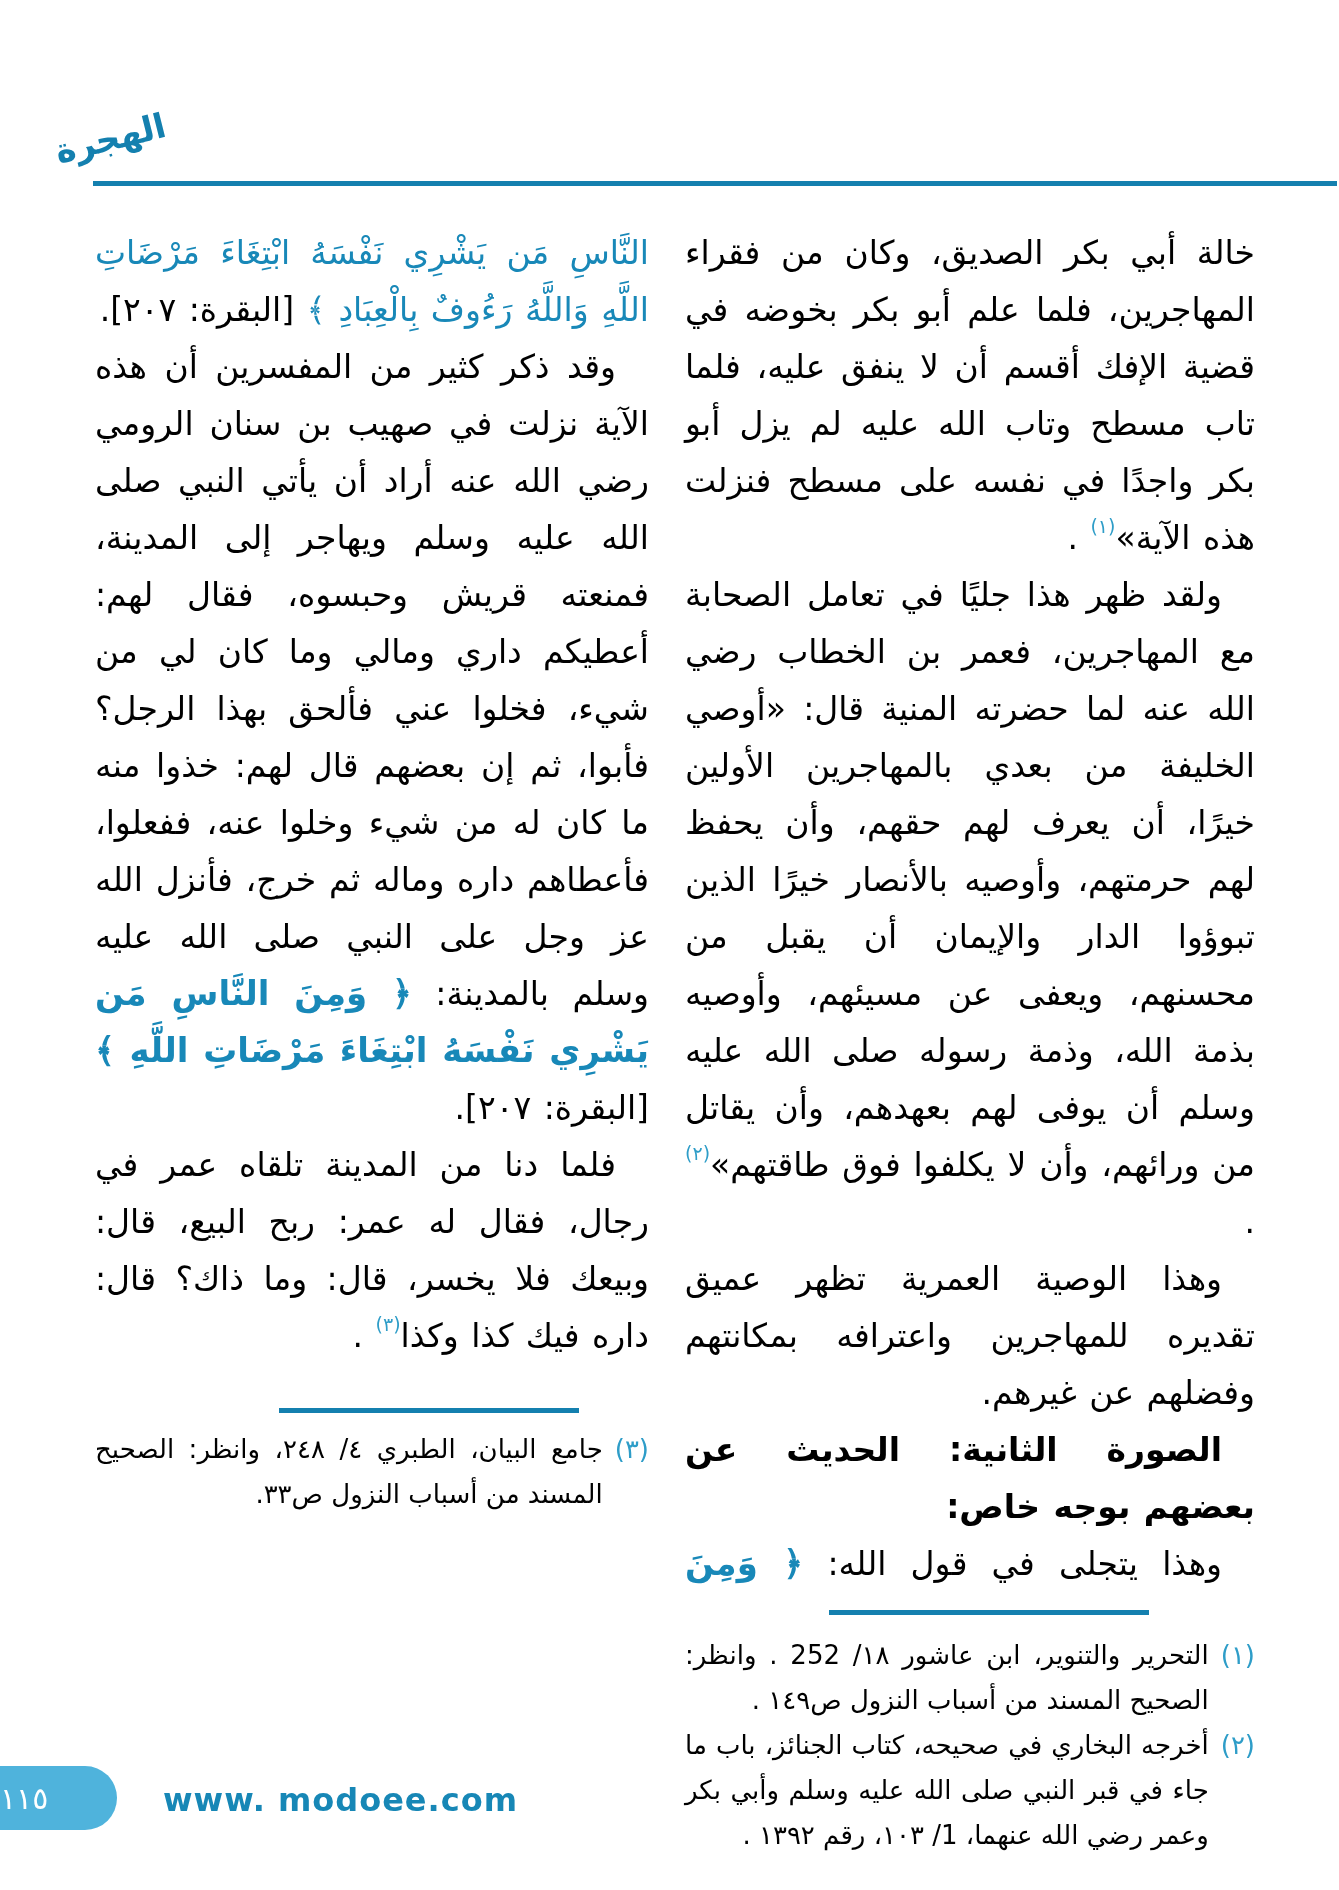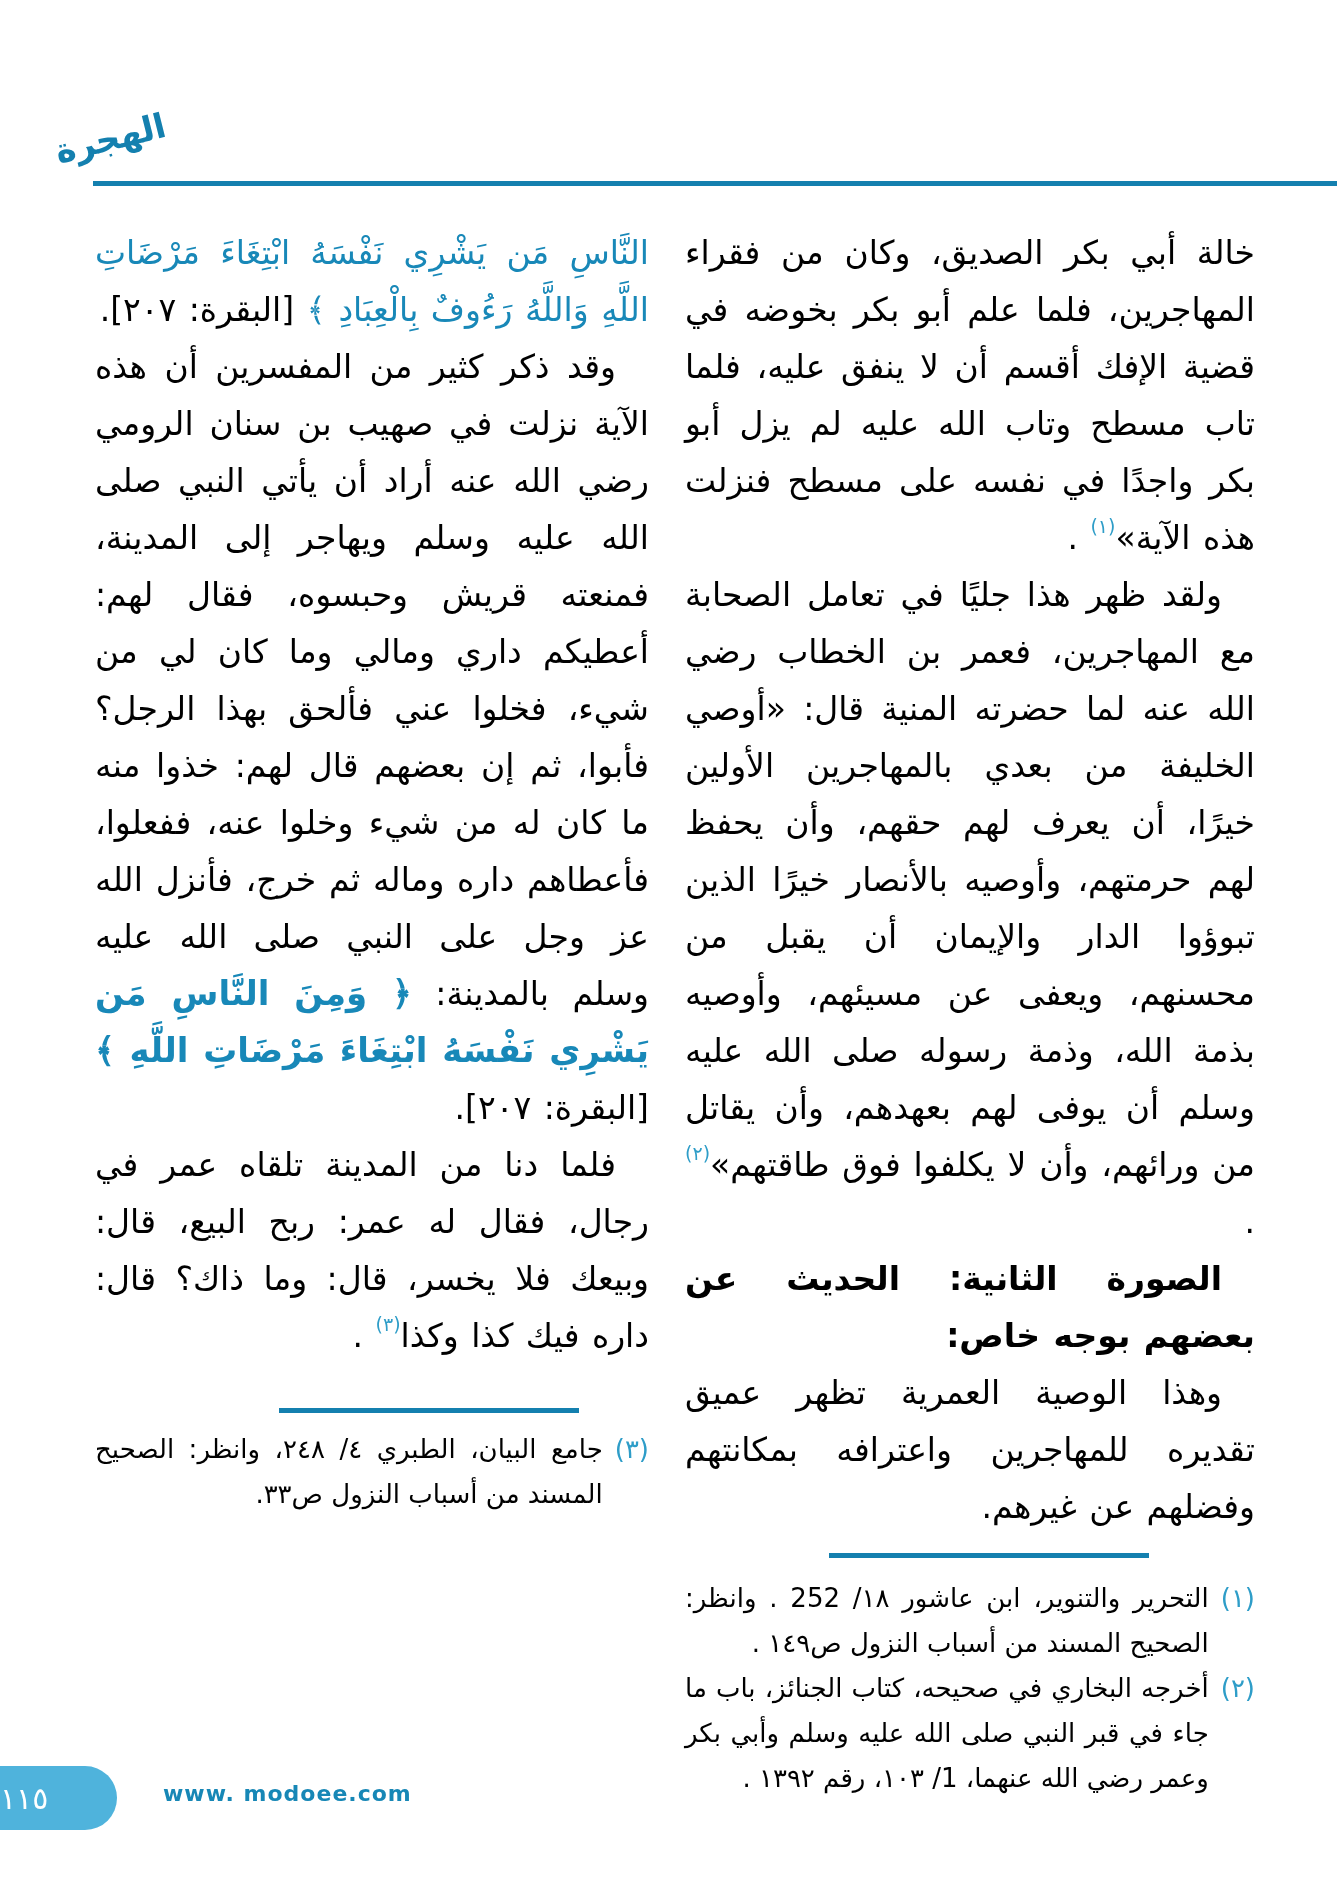--- a/index.html
+++ b/index.html
@@ -61,43 +61,44 @@
   .fn-text{flex:1;}
   
   .page-tab{
     position:absolute; left:0; top:1766px; width:117px; height:64px;
     background:var(--tab); border-radius:0 34px 34px 0;
     display:flex; align-items:center; justify-content:flex-end;
     color:#ffffff; font-size:30px;
   }
   .site-url{
     position:absolute; left:163px; top:1781px;
-    color:var(--url); font-size:22px; font-weight:bold;
+    color:var(--url); font-size:32px; font-weight:bold;
     direction:ltr; letter-spacing:1px;
   }
 </style>
 </head>
 <body>
 
 <div class="page">
 
   <div class="ornament">الهجرة</div>
   <div class="top-rule"></div>
 
   <div class="columns">
 
     <div class="col col-right">
       <p class="body"><span>خالة أبي بكر الصديق، وكان من فقراء المهاجرين، فلما علم أبو بكر بخوضه في قضية الإفك أقسم أن لا ينفق عليه، فلما تاب مسطح وتاب الله عليه لم يزل أبو بكر واجدًا في نفسه على مسطح فنزلت هذه الآية»</span><sup class="fn-mark">(١)</sup><span> .</span></p>
 
       <p class="body indent"><span>ولقد ظهر هذا جليًا في تعامل الصحابة مع المهاجرين، فعمر بن الخطاب رضي الله عنه لما حضرته المنية قال: «أوصي الخليفة من بعدي بالمهاجرين الأولين خيرًا، أن يعرف لهم حقهم، وأن يحفظ لهم حرمتهم، وأوصيه بالأنصار خيرًا الذين تبوؤوا الدار والإيمان أن يقبل من محسنهم، ويعفى عن مسيئهم، وأوصيه بذمة الله، وذمة رسوله صلى الله عليه وسلم أن يوفى لهم بعهدهم، وأن يقاتل من ورائهم، وأن لا يكلفوا فوق طاقتهم»</span><sup class="fn-mark">(٢)</sup><span> .</span></p>
 
+      <p class="body indent">وهذا الوصية العمرية تظهر عميق تقديره للمهاجرين واعترافه بمكانتهم وفضلهم عن غيرهم.</p>
+
       <p class="body indent bold">الصورة الثانية: الحديث عن بعضهم بوجه خاص:</p>
 
-      <p class="body indent">وهذا الوصية العمرية تظهر عميق تقديره للمهاجرين واعترافه بمكانتهم وفضلهم عن غيرهم.</p>
-
+      <p class="body indent justify-last"><span>وهذا يتجلى في قول الله: </span><span class="verse verse-inline">﴿ وَمِنَ</span></p>
 
       <div class="fn-sep"></div>
 
       <div class="footnote">
         <span class="fn-num">(١)</span>
         <span class="fn-text">التحرير والتنوير، ابن عاشور ١٨/ 252 . وانظر: الصحيح المسند من أسباب النزول ص١٤٩ .</span>
       </div>
       <div class="footnote">
         <span class="fn-num">(٢)</span>
         <span class="fn-text">أخرجه البخاري في صحيحه، كتاب الجنائز، باب ما جاء في قبر النبي صلى الله عليه وسلم وأبي بكر وعمر رضي الله عنهما، 1/ ١٠٣، رقم ١٣٩٢ .</span>

